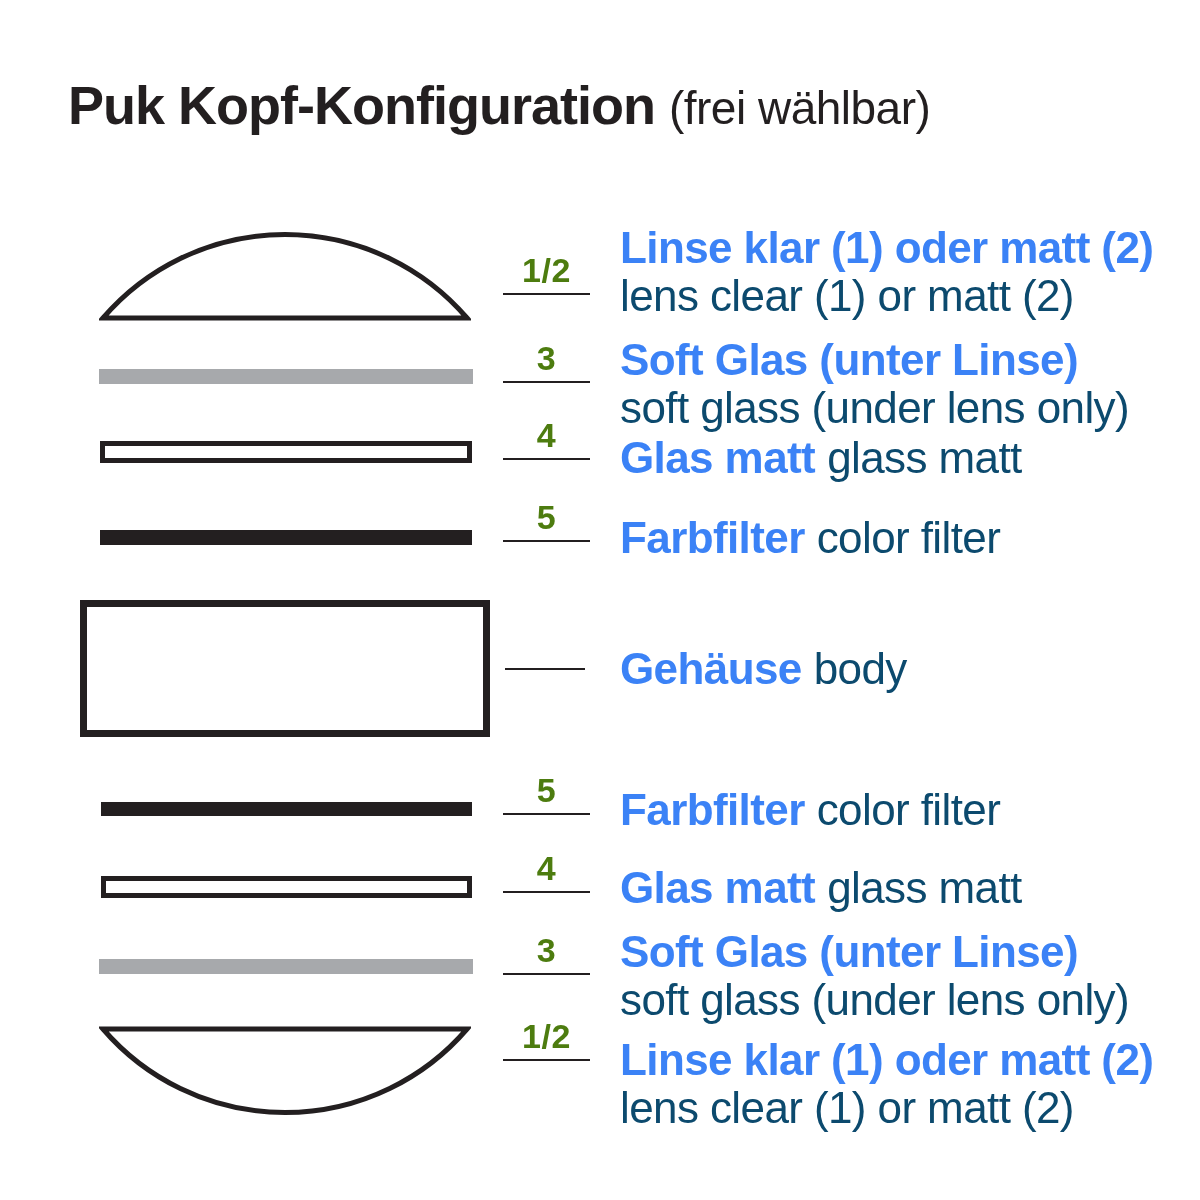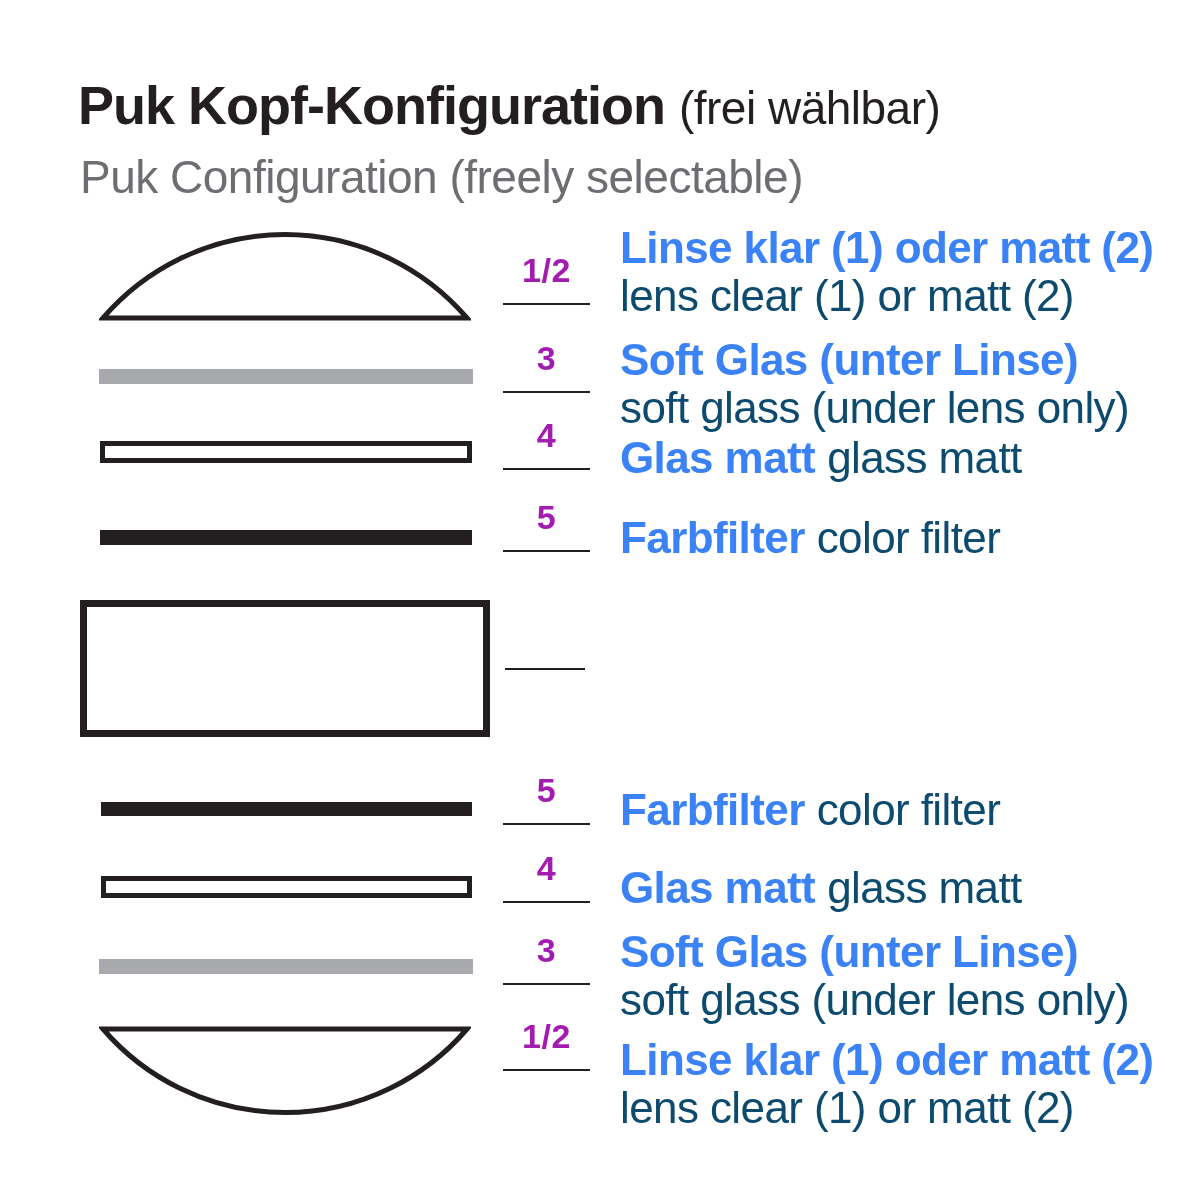--- a/index.html
+++ b/index.html
@@ -9,21 +9,21 @@
     height: 1200px;
     background: #ffffff;
     font-family: "Liberation Sans", sans-serif;
     color: #231f20;
     overflow: hidden;
   }
 
   
   .title-line {
     position: absolute;
-    left: 78px;
+    left: 68px;
     top: 74px;
     white-space: nowrap;
     letter-spacing: -1px;
   }
   .title-de { font-size: 54px; font-weight: 700; color: #231f20; }
   .title-note { font-size: 46px; font-weight: 400; color: #231f20; margin-left: 14px; letter-spacing: -0.5px; }
   .subtitle {
     position: absolute;
     left: 80px;
     top: 150px;
@@ -49,25 +49,25 @@
   
   .leader {
     position: absolute;
     left: 503px;
     width: 87px;
     height: 46px;
     border-bottom: 2.5px solid #231f20;
     display: flex;
     align-items: flex-end;
     justify-content: center;
-    padding-bottom: 13px;
+    padding-bottom: 3px;
     box-sizing: content-box;
     font-size: 34px;
     font-weight: 700;
-    color: #a21caf;
+    color: #4d7c0f;
     letter-spacing: 0.5px;
   }
   .leader-1 { top: 244px; }
   .leader-2 { top: 332px; }
   .leader-3 { top: 409px; }
   .leader-4 { top: 491px; }
   .leader-5 { top: 764px; }
   .leader-6 { top: 842px; }
   .leader-7 { top: 924px; }
   .leader-8 { top: 1010px; }
@@ -104,21 +104,20 @@
   svg path { fill: #ffffff; stroke: #231f20; stroke-width: 5; }
 </style>
 </head>
 <body>
 
 <div class="stage">
 
   <div class="title-line">
     <span class="title-de">Puk Kopf-Konfiguration</span><span class="title-note">(frei wählbar)</span>
   </div>
-  <div class="subtitle">Puk Configuration (freely selectable)</div>
 
   <svg class="shape dome-top" viewBox="0 0 372 94" width="372" height="94">
     <path d="M4 88 A240 240 0 0 1 368 88 Z"></path>
   </svg>
   <div class="shape bar-gray-top"></div>
   <div class="shape bar-outline-top"></div>
   <div class="shape bar-black-top"></div>
   <div class="shape body-rect"></div>
   <div class="shape bar-black-bottom"></div>
   <div class="shape bar-outline-bottom"></div>
@@ -160,20 +159,23 @@
   <div class="label-row row-2">
     <div class="de">Soft Glas (unter Linse)</div>
     <div class="en">soft glass (under lens only)</div>
   </div>
   <div class="label-row row-3 inline">
     <span class="de">Glas matt</span><span class="en">glass matt</span>
   </div>
   <div class="label-row row-4 inline">
     <span class="de">Farbfilter</span><span class="en">color filter</span>
   </div>
+  <div class="label-row row-body inline">
+    <span class="de">Gehäuse</span><span class="en">body</span>
+  </div>
   <div class="label-row row-5 inline">
     <span class="de">Farbfilter</span><span class="en">color filter</span>
   </div>
   <div class="label-row row-6 inline">
     <span class="de">Glas matt</span><span class="en">glass matt</span>
   </div>
   <div class="label-row row-7">
     <div class="de">Soft Glas (unter Linse)</div>
     <div class="en">soft glass (under lens only)</div>
   </div>

